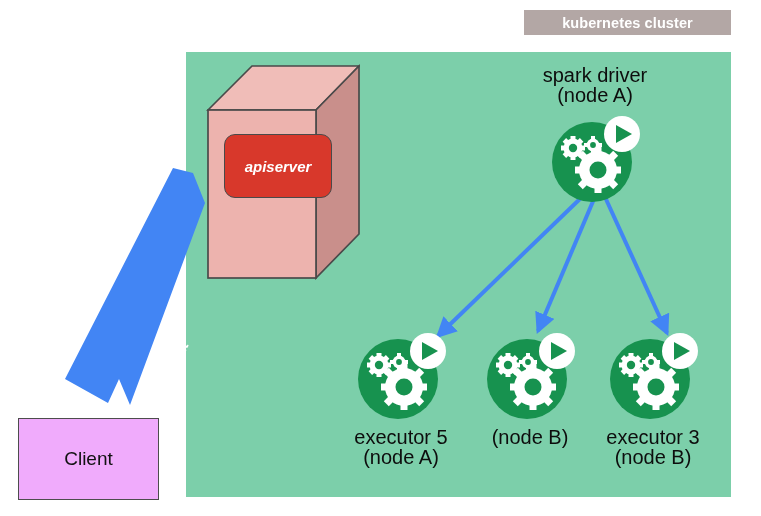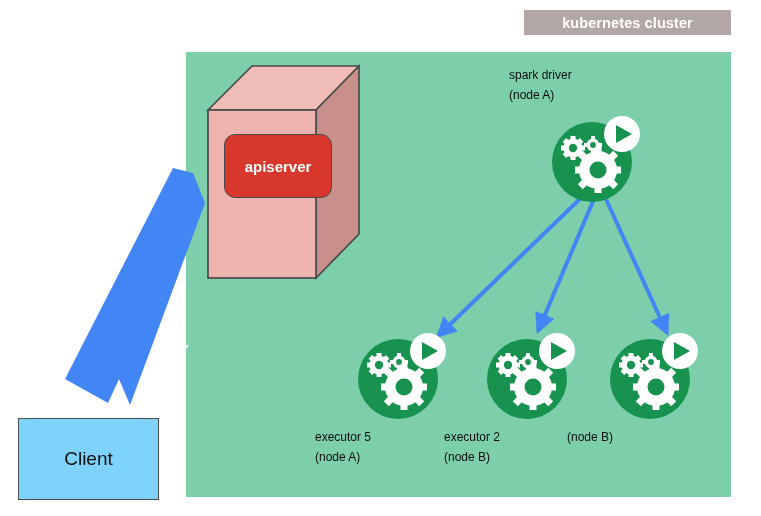--- a/index.html
+++ b/index.html
@@ -16,21 +16,21 @@
     background:#7ccfaa;
   }
   #cluster-banner{
     position:absolute;left:524px;top:10px;width:207px;height:25px;
     background:#b3a7a5;
     display:flex;align-items:center;justify-content:center;
     color:#ffffff;font-size:14.5px;font-weight:bold;letter-spacing:.1px;
   }
 
   
-  #control-plane-cube{position:absolute;left:200px;top:62px;width:160px;height:218px;}
+  #control-plane-cube{position:absolute;left:200px;top:62px;width:160px;height:218px;font-style:italic;}
   #control-plane-cube svg{display:block;}
   .cube-box{
     position:absolute;left:24px;width:106px;height:62px;
     background:#d8382b;border:1.6px solid #4a4a4a;border-radius:11px;
     display:flex;align-items:center;justify-content:center;
     color:#ffffff;font-size:15px;font-weight:bold;
   }
   #box-apiserver{top:72px;}
   #box-scheduler{top:145px;}
 
@@ -38,31 +38,31 @@
   #spark-submit-arrow{position:absolute;left:55px;top:165px;width:160px;height:245px;}
   #spark-submit-label{
     position:absolute;left:86px;top:255px;
     color:#ffffff;font-size:14px;font-weight:bold;
     transform:rotate(-66deg);transform-origin:0 0;white-space:nowrap;
   }
 
   
   #client-box{
     position:absolute;left:18px;top:418px;width:139px;height:80px;
-    background:#7dd3fc;border:1.5px solid #4d4d4d;
+    background:#f0abfc;border:1.5px solid #4d4d4d;
     display:flex;align-items:center;justify-content:center;
     font-size:19px;color:#111111;
   }
 
   
   .node{position:absolute;}
   .node .node-icon{position:absolute;left:0;top:0;}
   .node-caption{
-    position:absolute;white-space:nowrap;
-    font-size:12px;color:#0d0d0d;line-height:20px;
+    position:absolute;text-align:center;white-space:nowrap;
+    font-size:20px;color:#0d0d0d;line-height:20px;
   }
   #driver-node{left:549px;top:113px;width:92px;height:92px;}
   #driver-caption{left:509px;top:65px;width:172px;}
   #executor1-node{left:355px;top:330px;width:92px;height:92px;}
   #executor2-node{left:484px;top:330px;width:92px;height:92px;}
   #executor3-node{left:607px;top:330px;width:92px;height:92px;}
   #executor1-caption{left:315px;top:427px;width:172px;}
   #executor2-caption{left:444px;top:427px;width:172px;}
   #executor3-caption{left:567px;top:427px;width:172px;}
 
@@ -252,21 +252,20 @@
           <rect x="42" y="23" width="4" height="4.6"></rect>
           <rect x="42" y="36.4" width="4" height="4.6"></rect>
           <rect x="35" y="30" width="4.6" height="4"></rect>
           <rect x="48.4" y="30" width="4.6" height="4"></rect>
           <circle cx="44" cy="32" r="2.9" fill="#17924f"></circle>
         </g>
       </g>
     </svg>
   </div>
   <div class="node-caption" id="executor2-caption">
-    <div>executor 2</div>
     <div>(node B)</div>
   </div>
 
   <div class="node" id="executor3-node">
     <svg class="node-icon" width="92" height="92" viewBox="0 0 92 92">
       <circle cx="43" cy="49" r="40" fill="#17924f"></circle>
       <circle cx="73" cy="21" r="18" fill="#ffffff"></circle>
       <polygon points="67,12 83,21 67,30" fill="#17924f"></polygon>
       <g fill="#ffffff">
         <g>
@@ -298,16 +297,17 @@
           <rect x="42" y="23" width="4" height="4.6"></rect>
           <rect x="42" y="36.4" width="4" height="4.6"></rect>
           <rect x="35" y="30" width="4.6" height="4"></rect>
           <rect x="48.4" y="30" width="4.6" height="4"></rect>
           <circle cx="44" cy="32" r="2.9" fill="#17924f"></circle>
         </g>
       </g>
     </svg>
   </div>
   <div class="node-caption" id="executor3-caption">
+    <div>executor 3</div>
     <div>(node B)</div>
   </div>
 
 </div>
 
 </body></html>

